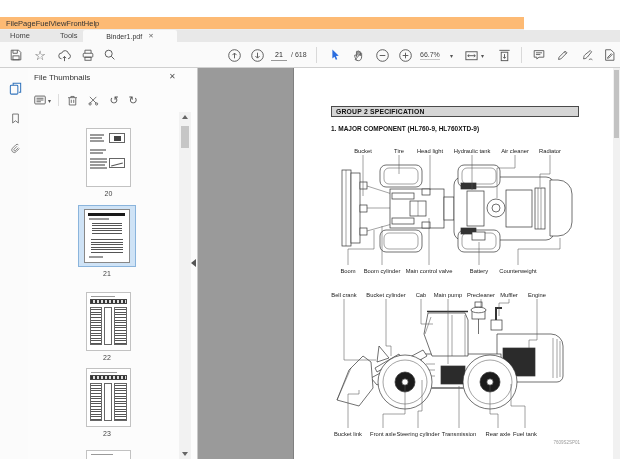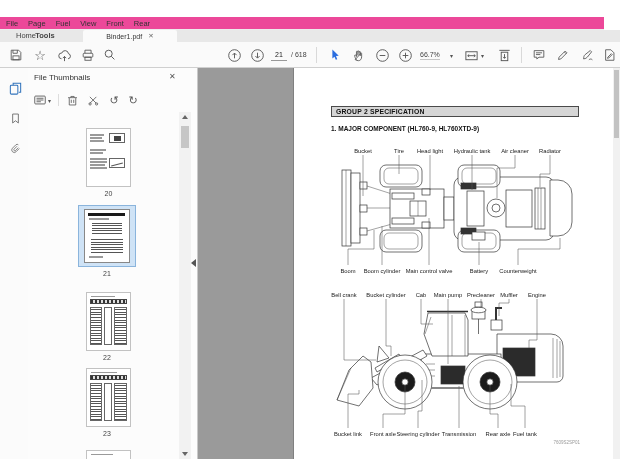--- a/index.html
+++ b/index.html
@@ -6,27 +6,27 @@
   #app{position:relative;width:620px;height:459px;overflow:hidden;
        font-family:"Liberation Sans",sans-serif;color:#222;background:#fff;}
   .abs{position:absolute;}
   
   .titlebar{position:absolute;left:0;top:0;width:620px;height:17px;background:#f4f4f4;
             display:flex;align-items:center;gap:4px;padding-left:4px;box-sizing:border-box;}
   .appicon{width:9px;height:9px;background:#e2231a;color:#fff;font-size:6px;font-weight:bold;
            display:flex;align-items:center;justify-content:center;border-radius:1px;}
   .titletext{font-size:7.5px;color:#111;}
   
-  .menubar{position:absolute;left:0;top:17px;width:604px;height:13px;background:#ec4899;
-           display:flex;align-items:center;gap:10px;padding-left:6px;box-sizing:border-box;
+  .menubar{position:absolute;left:0;top:17px;width:524px;height:13px;background:#fdba74;
+           display:flex;align-items:center;gap:0;padding-left:6px;box-sizing:border-box;
            border-bottom:1px solid #ececec;}
   .menubar span{font-size:7.5px;color:#333;}
   
   .tabbar{position:absolute;left:0;top:30px;width:620px;height:12px;background:#e8e8e8;}
-  .tabitem{position:absolute;top:0;height:12px;line-height:12px;font-size:7.5px;color:#444;text-align:center;}
+  .tabitem{position:absolute;top:0;height:12px;line-height:12px;font-size:7.5px;color:#444;}
   .doctab{position:absolute;left:83px;top:0;width:94px;height:12px;background:#fafafa;
           border-radius:2px 2px 0 0;display:flex;align-items:center;justify-content:center;gap:6px;}
   .doctab .lbl{font-size:7px;color:#333;}
   .doctab .x{font-size:6.5px;color:#666;}
   
   .toolbar{position:absolute;left:0;top:42px;width:620px;height:26px;background:#fafafa;
            border-bottom:1px solid #cfcfcf;box-sizing:border-box;}
   .tbtn{position:absolute;top:4px;width:18px;height:18px;display:flex;align-items:center;justify-content:center;}
   .tsep{position:absolute;top:5px;width:1px;height:16px;background:#d9d9d9;}
   .glyph{font-size:12px;color:#555;line-height:1;}
@@ -84,26 +84,26 @@
 
 <div id="app">
 
 
   <div class="menubar">
     <span>File</span>
     <span>Page</span>
     <span>Fuel</span>
     <span>View</span>
     <span>Front</span>
-    <span>Rear</span>
+    <span>Help</span>
   </div>
 
   <div class="tabbar">
     <span class="tabitem" style="left:10px;width:32px;">Home</span>
-    <span class="tabitem" style="left:29px;width:32px;font-weight:bold;">Tools</span>
+    <span class="tabitem" style="left:60px;width:32px;">Tools</span>
     <div class="doctab">
       <span class="lbl">Binder1.pdf</span>
       <span class="x">✕</span>
     </div>
   </div>
 
   <div class="toolbar">
     <span class="tbtn" style="left:7px;">
       <svg width="14" height="14" viewBox="0 0 16 16">
           <g fill="none" stroke="#565656" stroke-width="1">

